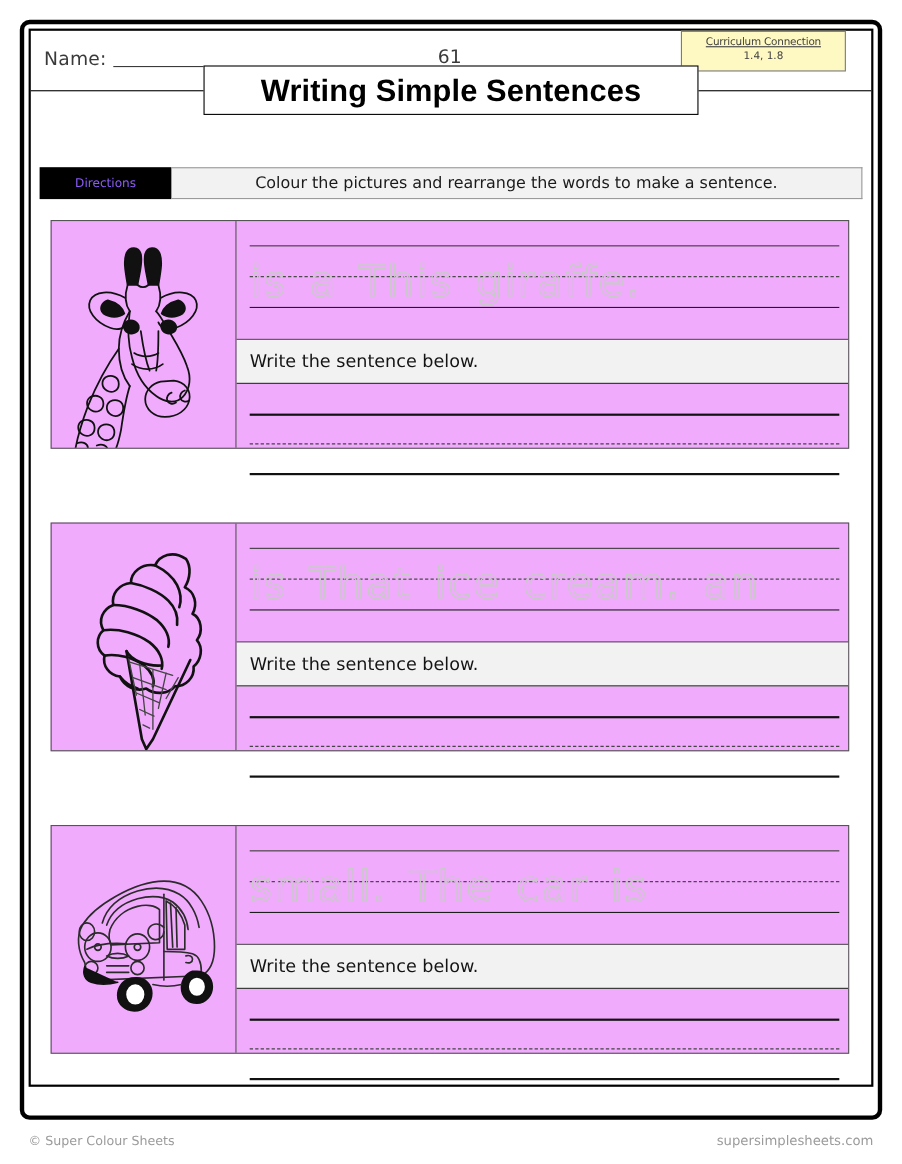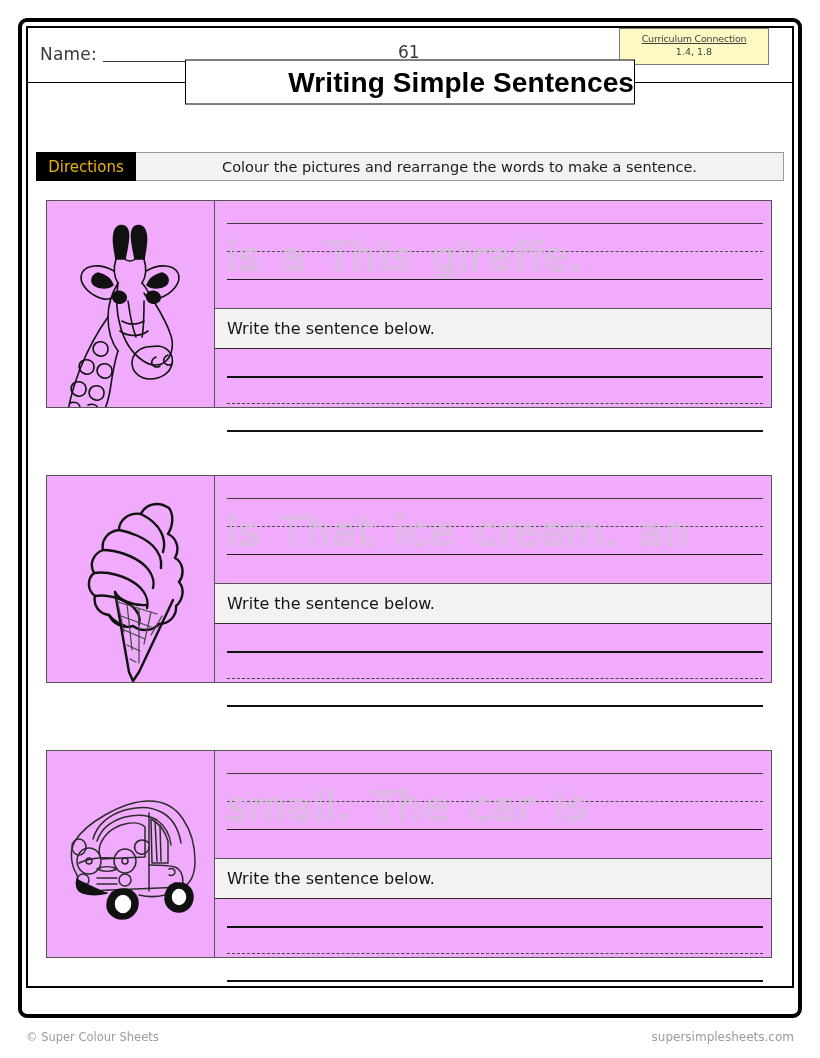--- a/index.html
+++ b/index.html
@@ -110,21 +110,21 @@
     left: 185px;
     top: 82px;
     transform: translateY(-50%);
     width: 450px;
     height: 45px;
     background: #fff;
     border: 1.6px solid #000;
     box-sizing: border-box;
     display: flex;
     align-items: center;
-    justify-content: flex-end;
+    justify-content: center;
   }
   .title-box .title-text {
     font-family: "Liberation Sans", sans-serif;
     font-weight: bold;
     font-size: 28px;
     color: #000;
     letter-spacing: .1px;
     white-space: nowrap;
   }
 
@@ -132,24 +132,24 @@
   .directions-bar {
     position: absolute;
     left: 36px;
     top: 152px;
     width: 748px;
     height: 29px;
     display: flex;
     box-sizing: border-box;
   }
   .directions-tag {
-    width: 100px;
+    width: 120px;
     background: #000;
-    color: #eab308;
-    font-size: 15px;
+    color: #8b5cf6;
+    font-size: 11px;
     display: flex;
     align-items: center;
     justify-content: center;
     box-sizing: border-box;
     flex: 0 0 auto;
   }
   .directions-text {
     flex: 1 1 auto;
     background: #f2f2f2;
     border: 1px solid #9a9a9a;

